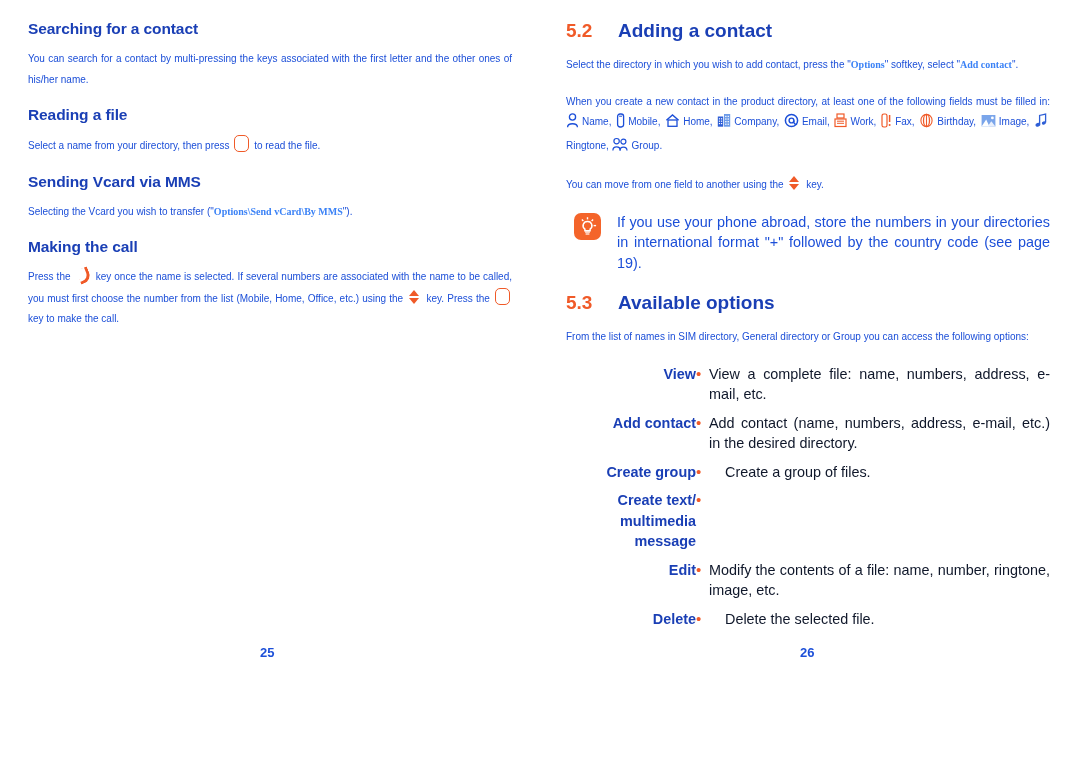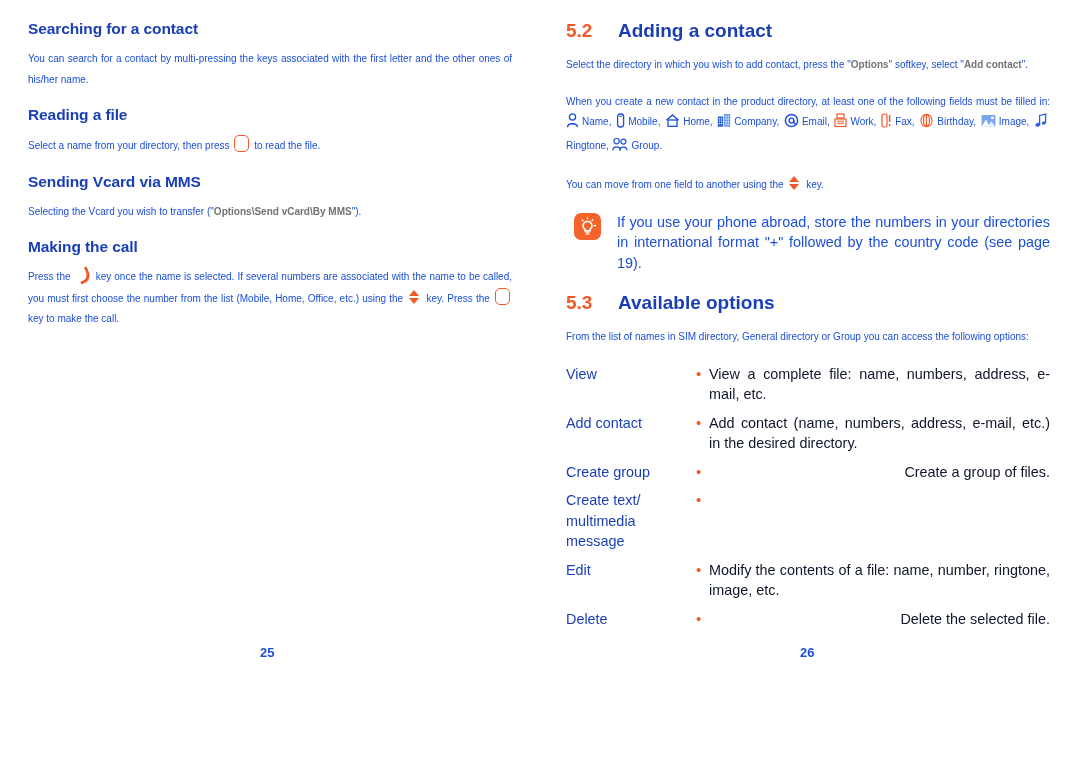--- a/index.html
+++ b/index.html
@@ -49,21 +49,21 @@
     width: 52px;
     flex: none;
   }
   p.body {
     font-size: 10px;
     line-height: 20.5px;
     margin: 0 0 16px 0;
     text-align: justify;
     color: #1c4fd8;
   }
-  p.body b { color: #737373; font-weight: bold; }
+  p.body b { color: #3b82f6; font-weight: bold; font-family: Liberation Serif, serif; }
   .nojust { text-align: left; }
 
   
   .ic {
     display: inline-block;
     vertical-align: -2px;
     position: relative;
   }
   
   .ic-ok {
@@ -133,40 +133,41 @@
   .opts { margin-top: 2px; }
   .opt-row {
     display: flex;
     align-items: flex-start;
     margin-bottom: 8px;
   }
   .opt-name {
     flex: none;
     width: 130px;
     font-size: 14.4px;
-    font-weight: normal;
+    font-weight: bold;
     color: #1a3fb5;
     line-height: 20.5px;
+    text-align: right;
   }
   .opt-bullet {
     flex: none;
     width: 13px;
     color: #f05a28;
     font-size: 15px;
     line-height: 20.5px;
     text-align: left;
   }
   .opt-desc {
     flex: 1;
     font-size: 14.4px;
     line-height: 20.5px;
     color: #0f172a;
     text-align: justify;
   }
-  .opt-desc.nj { text-align: right; }
+  .opt-desc.nj { text-align: left; margin-left: 16px; }
 
   
   .folio {
     position: absolute;
     bottom: 32px;
     font-size: 13px;
     font-weight: bold;
     color: #1c4fd8;
   }
   .folio-left  { left: 260px; }

